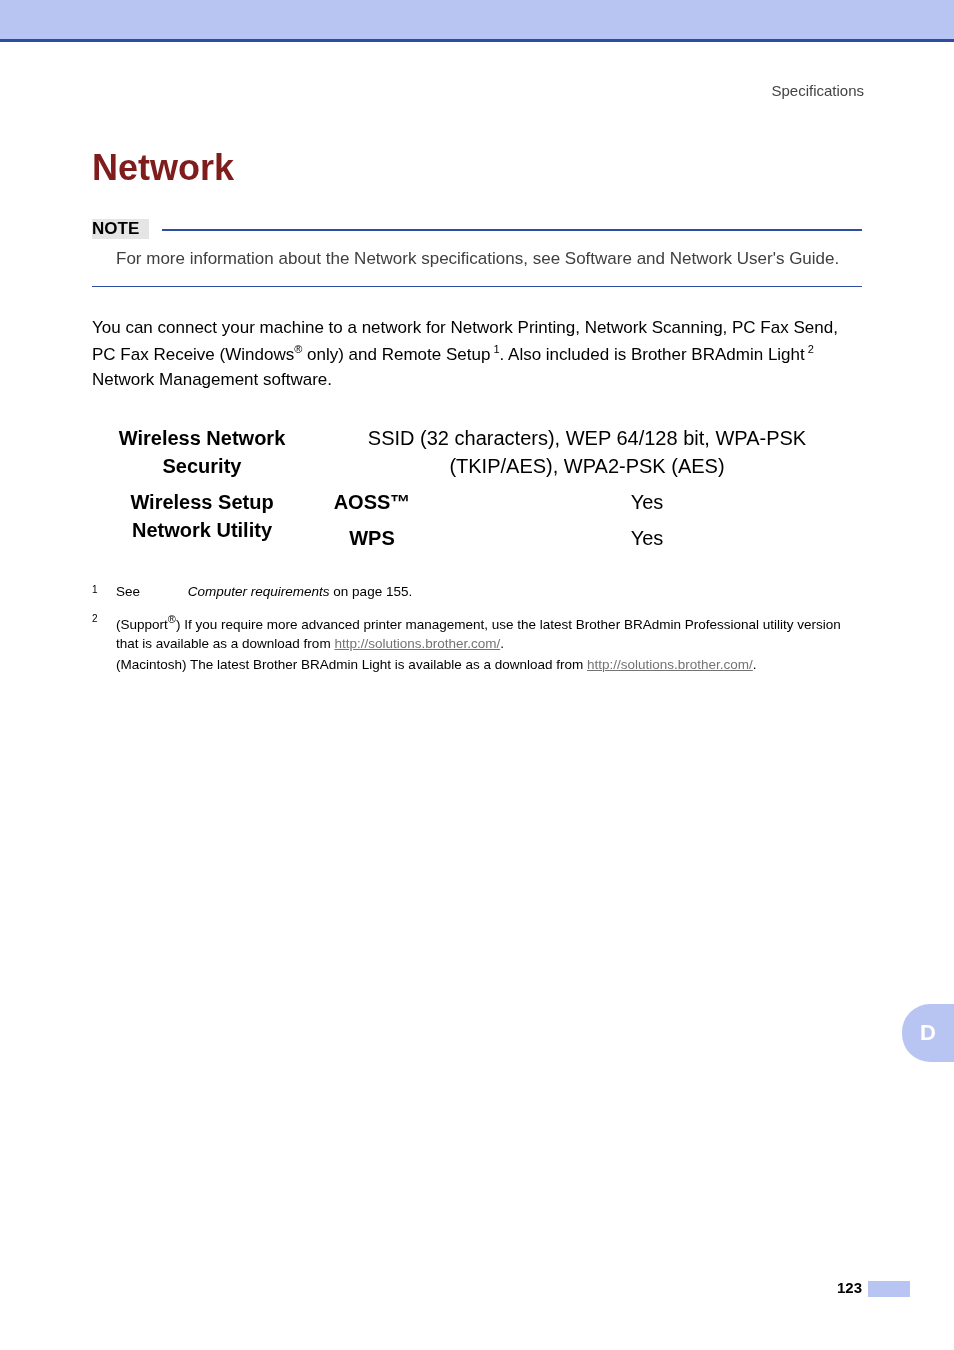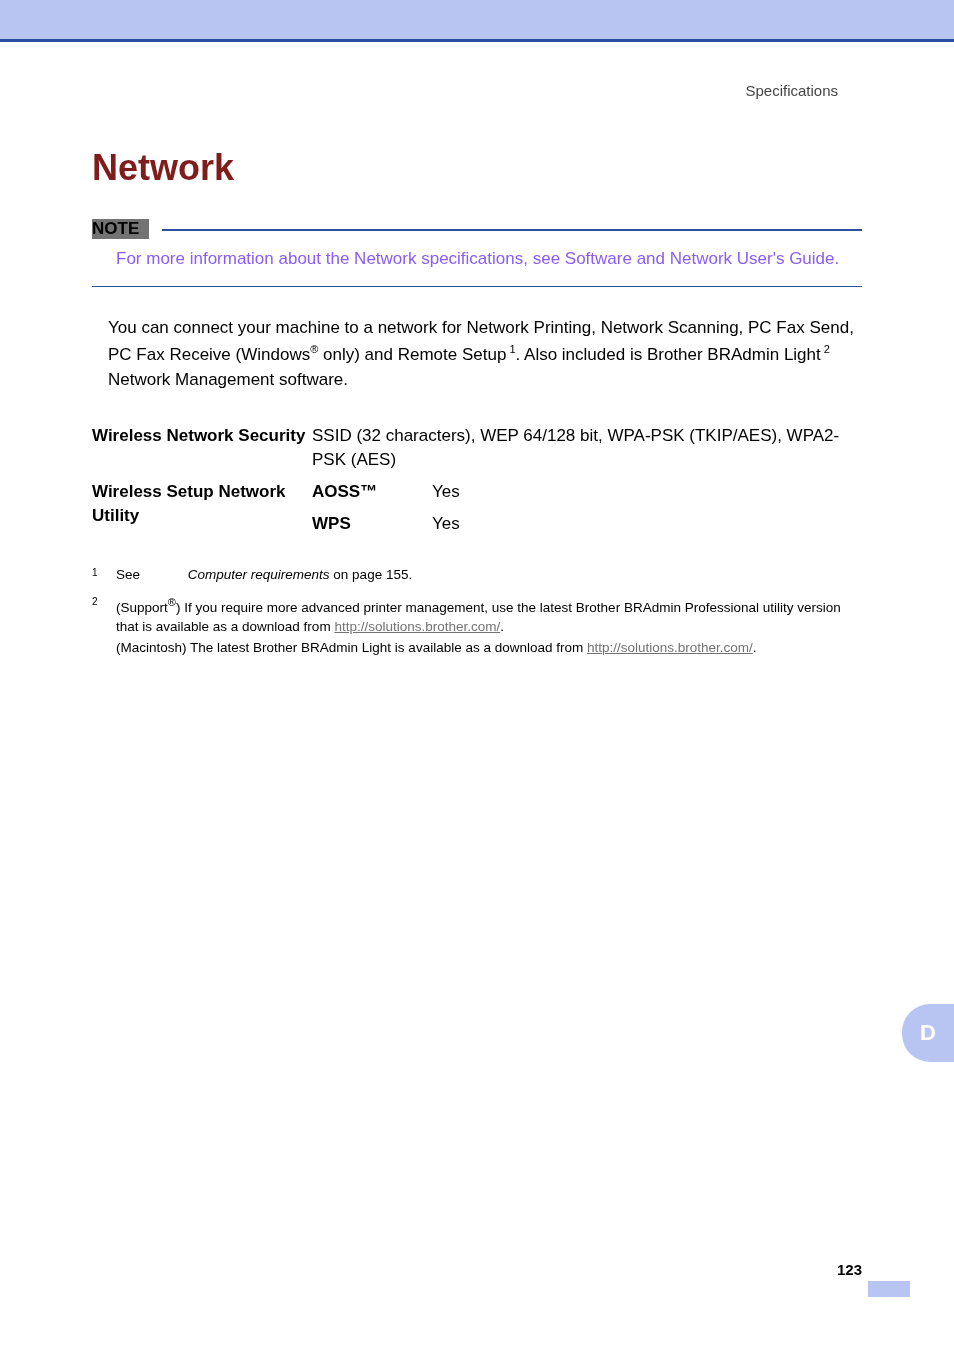--- a/index.html
+++ b/index.html
@@ -17,83 +17,83 @@
     }
     .top-bar {
       height: 42px;
       background: #b8c5f2;
       border-bottom: 3px solid #2c4da0;
     }
     .header-text {
       text-align: right;
       font-size: 15px;
       color: #444;
-      padding: 40px 116px 0 0;
+      padding: 40px 90px 0 0;
     }
     .content {
       padding: 48px 92px 0 92px;
     }
     h1 {
       font-size: 36px;
       font-weight: bold;
       color: #7f1d1d;
       margin-bottom: 30px;
     }
     .note-label {
       font-size: 17px;
       font-weight: bold;
       display: inline-block;
       padding-right: 10px;
-      background: #737373;
+      background: #e5e5e5;
       position: relative;
       z-index: 2;
     }
     .note-block {
       position: relative;
       margin-bottom: 28px;
     }
     .note-line-top {
       height: 1.5px;
       background: #2c4da0;
       position: absolute;
       left: 70px;
       right: 0;
       top: 10px;
     }
     .note-text {
       font-size: 17px;
       line-height: 1.45;
       padding: 8px 0 0 24px;
-      color: #8b5cf6;
+      color: #404040;
     }
     .note-line-bottom {
       height: 1.5px;
       background: #2c4da0;
       margin-top: 14px;
     }
     .body-para {
       font-size: 17px;
       line-height: 1.5;
       margin-bottom: 28px;
-      margin-left: 16px;
     }
     .sup {
       font-size: 11px;
       vertical-align: super;
     }
     .spec-table {
       width: 100%;
       border-collapse: collapse;
       margin-bottom: 26px;
     }
     .spec-table td {
-      font-size: 17px;
+      font-size: 20px;
       padding: 4px 0;
       vertical-align: top;
       line-height: 1.4;
+      text-align: center;
     }
     .col1 {
       width: 220px;
       font-weight: bold;
     }
     .col2 {
       width: 120px;
       font-weight: bold;
     }
     .col3 {
@@ -136,21 +136,21 @@
       color: #fff;
       font-size: 22px;
       font-weight: bold;
       display: flex;
       align-items: center;
       justify-content: center;
     }
     .page-num {
       position: absolute;
       right: 92px;
-      bottom: 72px;
+      bottom: 54px;
       font-size: 15px;
       font-weight: bold;
     }
     .page-num-bar {
       position: absolute;
       right: 44px;
       bottom: 53px;
       width: 42px;
       height: 16px;
       background: #b8c5f2;

